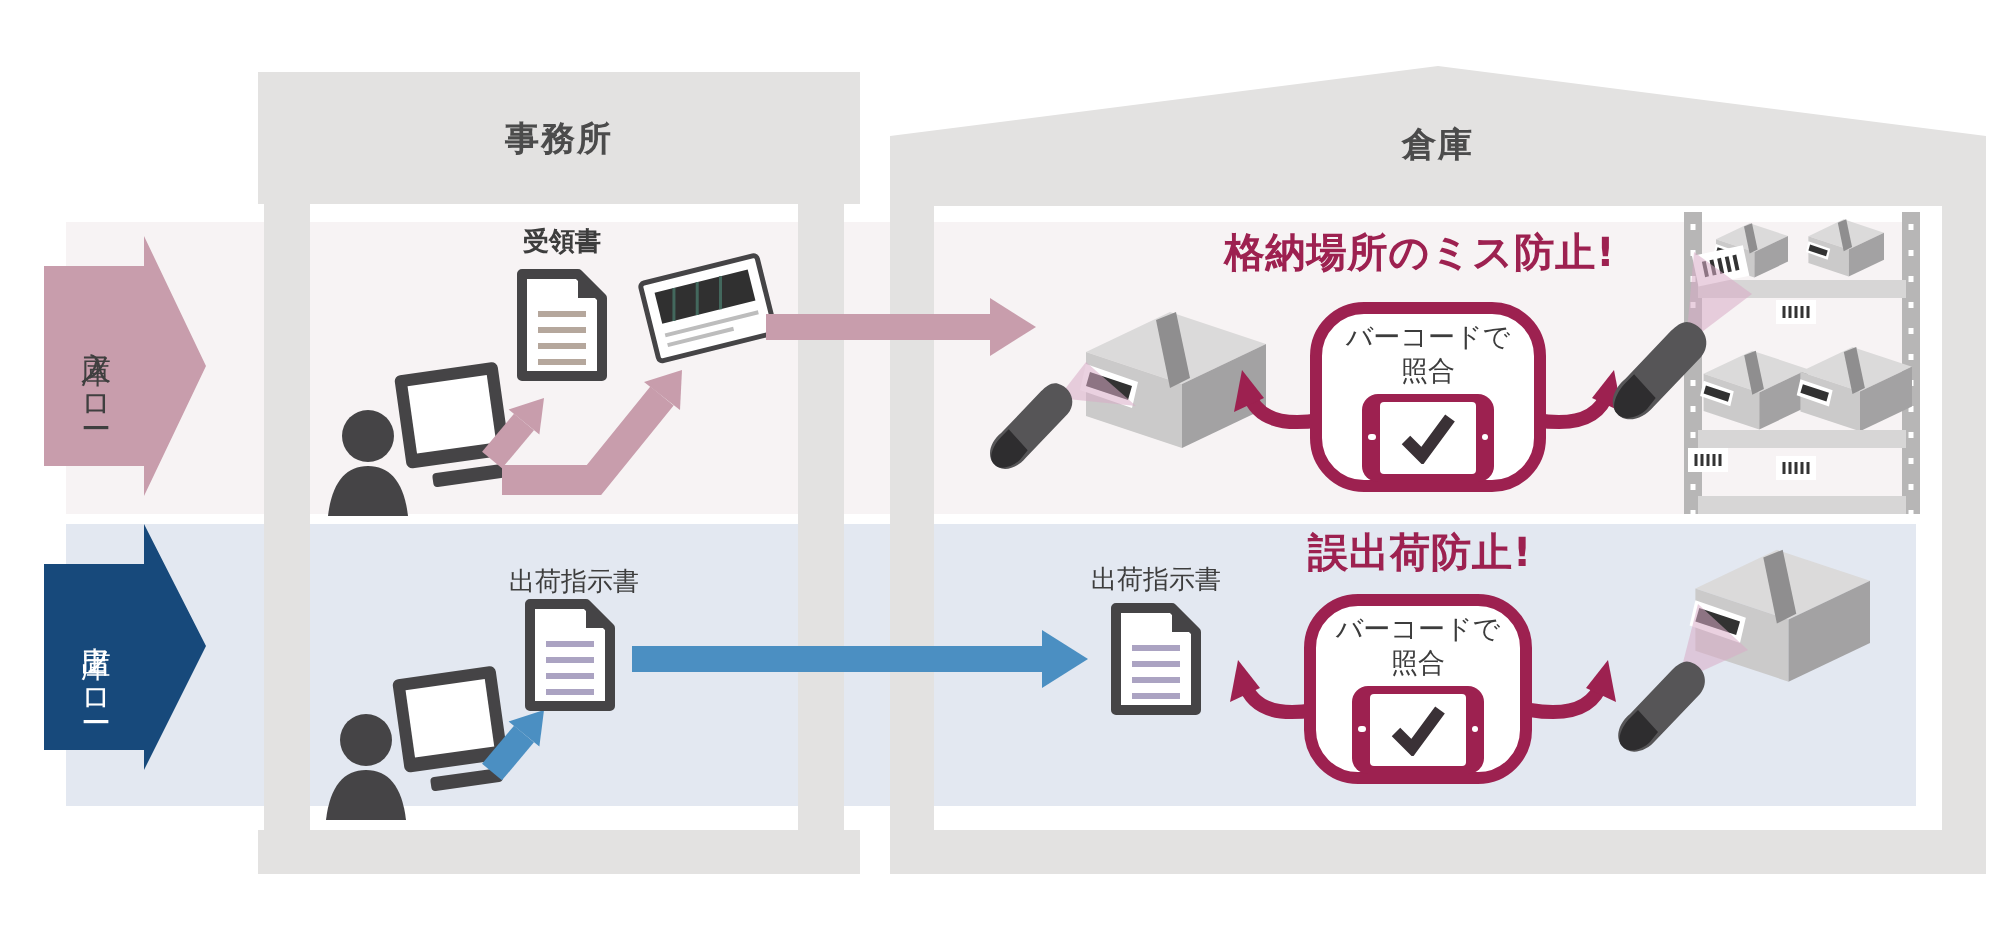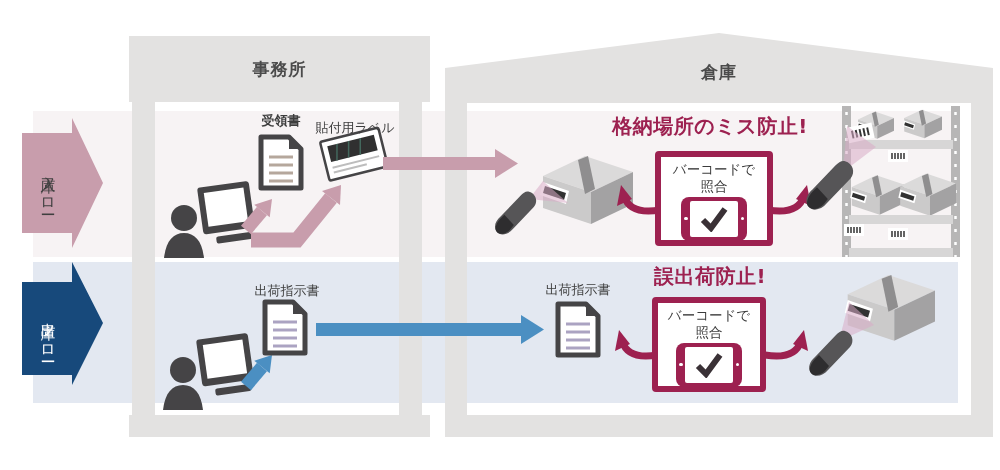--- a/index.html
+++ b/index.html
@@ -35,21 +35,21 @@
   .beam{fill:#d8abc6;opacity:.55;}
   
   .vlabel{writing-mode:vertical-rl;text-orientation:mixed;font-size:15px;font-weight:500;
           letter-spacing:2px;display:flex;align-items:center;justify-content:center;}
   .vlabel-in{left:33px;top:139px;width:29px;height:94px;color:#3f3f3f;}
   .vlabel-out{left:33px;top:285px;width:29px;height:96px;color:#ffffff;}
   
   .caption{font-size:13px;color:#3d3d3d;text-align:center;white-space:nowrap;}
   .headline{font-size:20px;font-weight:bold;color:#9d2150;text-align:center;white-space:nowrap;letter-spacing:.5px;}
   
-  .badge{position:absolute;background:#fff;border:6px solid #9d2150;border-radius:4px;
+  .badge{position:absolute;background:#fff;border:6px solid #9d2150;border-radius:27px;
          box-sizing:border-box;display:flex;flex-direction:column;align-items:center;
          padding-top:4px;gap:2px;}
   .badge-text{font-size:13.5px;line-height:1.25;color:#3c3c3c;text-align:center;font-weight:500;}
   .tablet{position:relative;width:66px;height:44px;background:#9d2150;border-radius:8px;flex:none;}
   .tablet .screen{position:absolute;top:4px;bottom:4px;left:9px;right:9px;background:#fff;border-radius:2px;
                   display:flex;align-items:center;justify-content:center;}
   .tablet .dot{position:absolute;width:3.5px;height:3.5px;border-radius:50%;background:#fff;top:50%;margin-top:-2px;}
   .tablet .dot-l{left:3px;} .tablet .dot-r{right:3px;}
 </style>
 </head>
@@ -188,21 +188,20 @@
     </g>
     <use href="#boxshape" transform="translate(838,271) scale(0.97)"></use>
     <polygon points="839,341 849,302 874,325" class="beam"></polygon>
     <use href="#scanner" transform="translate(806,328)"></use>
   </svg>
 
   <div class="abs vlabel vlabel-in">入庫フロー</div>
   <div class="abs vlabel vlabel-out">出庫フロー</div>
 
   <div class="abs caption" style="left:243px;top:112px;width:76px;font-weight:bold;">受領書</div>
-  <div class="abs caption" style="left:302px;top:119px;width:106px;">貼付用ラベル</div>
   <div class="abs caption" style="left:242px;top:282px;width:90px;">出荷指示書</div>
   <div class="abs caption" style="left:536px;top:281px;width:84px;">出荷指示書</div>
 
   <div class="abs headline" style="left:590px;top:113px;width:240px;">格納場所のミス防止!</div>
   <div class="abs headline" style="left:590px;top:263px;width:240px;">誤出荷防止!</div>
 
   <div class="badge" style="left:655px;top:151px;width:118px;height:95px;">
     <div class="badge-text">
       <div>バーコードで</div>
       <div>照合</div>

